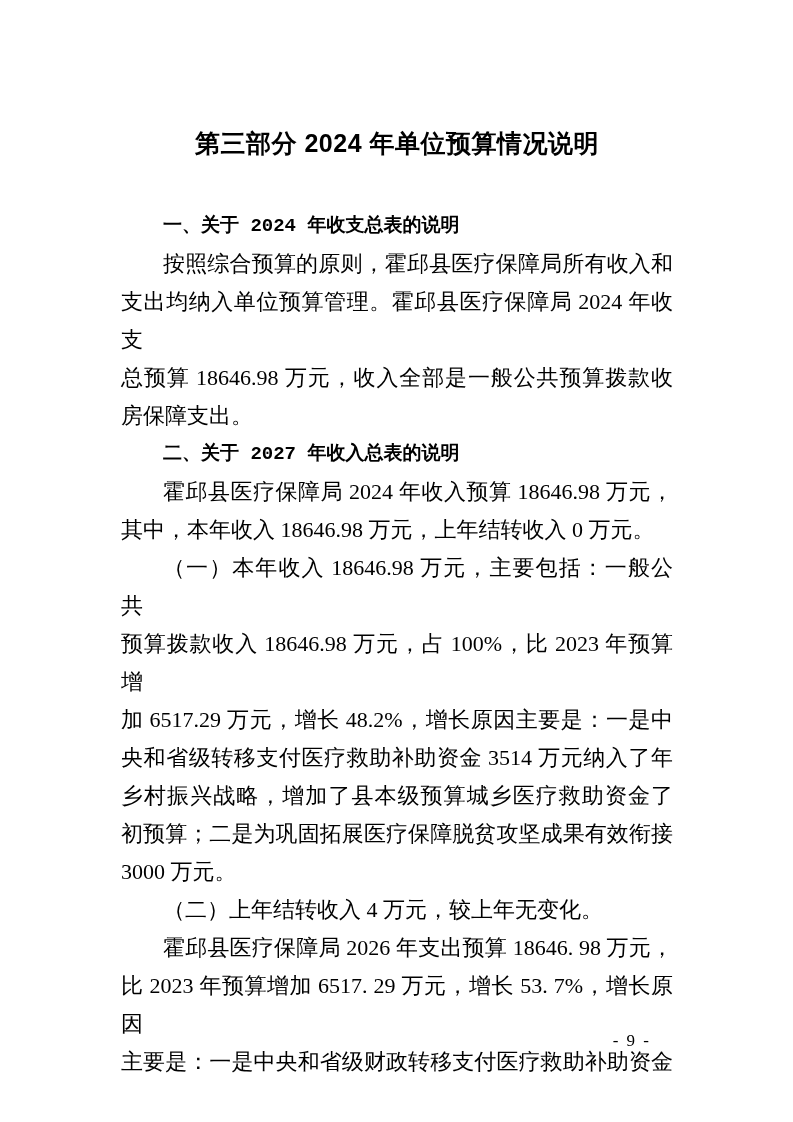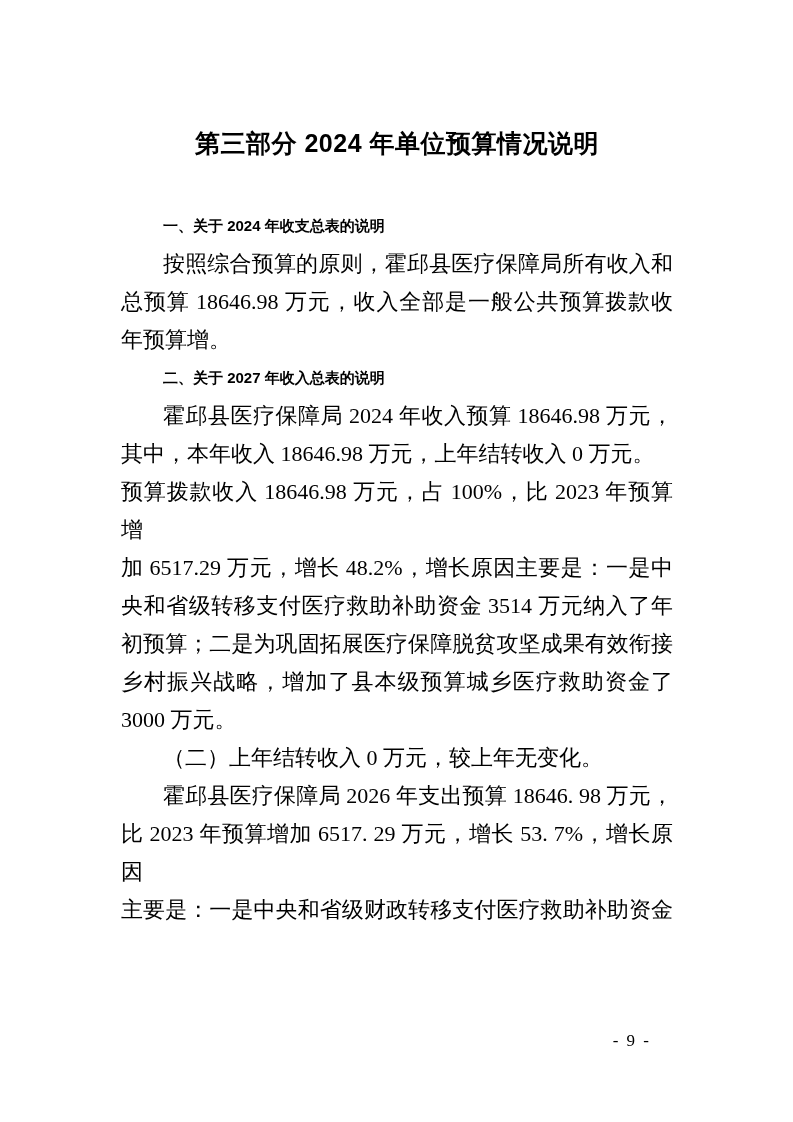--- a/index.html
+++ b/index.html
@@ -41,23 +41,23 @@
     text-align: left;
   }
   .line.justified {
     text-align: justify;
     text-align-last: justify;
   }
   .line.indent {
     text-indent: 42px;
   }
   .heading-line {
-    font-family: Liberation Sans, sans-serif;
+    font-family: Liberation Mono, monospace;
     font-weight: 700;
-    font-size: 15px;
+    font-size: 19px;
     line-height: 38px;
   }
   .page-number {
     position: absolute;
     top: 1031px;
     right: 118px;
     font-family: "Liberation Serif", "DejaVu Serif", serif;
     font-size: 17px;
     line-height: 20px;
     letter-spacing: 2px;
@@ -68,40 +68,42 @@
 
 <div class="page">
   <div class="doc-body">
     <div class="doc-title">第三部分 2024 年单位预算情况说明</div>
     <div>
         <div class="section">
           <div class="line heading-line indent">一、关于 2024 年收支总表的说明</div>
         </div>
         <div class="section">
           <div class="line justified indent">按照综合预算的原则，霍邱县医疗保障局所有收入和</div>
+          <div class="line justified">支出均纳入单位预算管理。霍邱县医疗保障局 2024 年收支</div>
           <div class="line justified">总预算 18646.98 万元，收入全部是一般公共预算拨款收</div>
-          <div class="line">年预算增。</div>
+          <div class="line">房保障支出。</div>
         </div>
         <div class="section">
           <div class="line heading-line indent">二、关于 2027 年收入总表的说明</div>
         </div>
         <div class="section">
           <div class="line justified indent">霍邱县医疗保障局 2024 年收入预算 18646.98 万元，</div>
           <div class="line">其中，本年收入 18646.98 万元，上年结转收入 0 万元。</div>
         </div>
         <div class="section">
+          <div class="line justified indent">（一）本年收入 18646.98 万元，主要包括：一般公共</div>
           <div class="line justified">预算拨款收入 18646.98 万元，占 100%，比 2023 年预算增</div>
           <div class="line justified">加 6517.29 万元，增长 48.2%，增长原因主要是：一是中</div>
           <div class="line justified">央和省级转移支付医疗救助补助资金 3514 万元纳入了年</div>
+          <div class="line justified">乡村振兴战略，增加了县本级预算城乡医疗救助资金了</div>
           <div class="line justified">初预算；二是为巩固拓展医疗保障脱贫攻坚成果有效衔接</div>
-          <div class="line justified">乡村振兴战略，增加了县本级预算城乡医疗救助资金了</div>
           <div class="line">3000 万元。</div>
         </div>
         <div class="section">
-          <div class="line indent">（二）上年结转收入 0 万元，较上年无变化。</div>
+          <div class="line indent">（二）上年结转收入 4 万元，较上年无变化。</div>
         </div>
         <div class="section">
           <div class="line justified indent">霍邱县医疗保障局 2026 年支出预算 18646. 98 万元，</div>
           <div class="line justified">比 2023 年预算增加 6517. 29 万元，增长 53. 7%，增长原因</div>
           <div class="line justified">主要是：一是中央和省级财政转移支付医疗救助补助资金</div>
         </div>
       </div>
   </div>
   <div class="page-number">- 9 -</div>
 </div>

